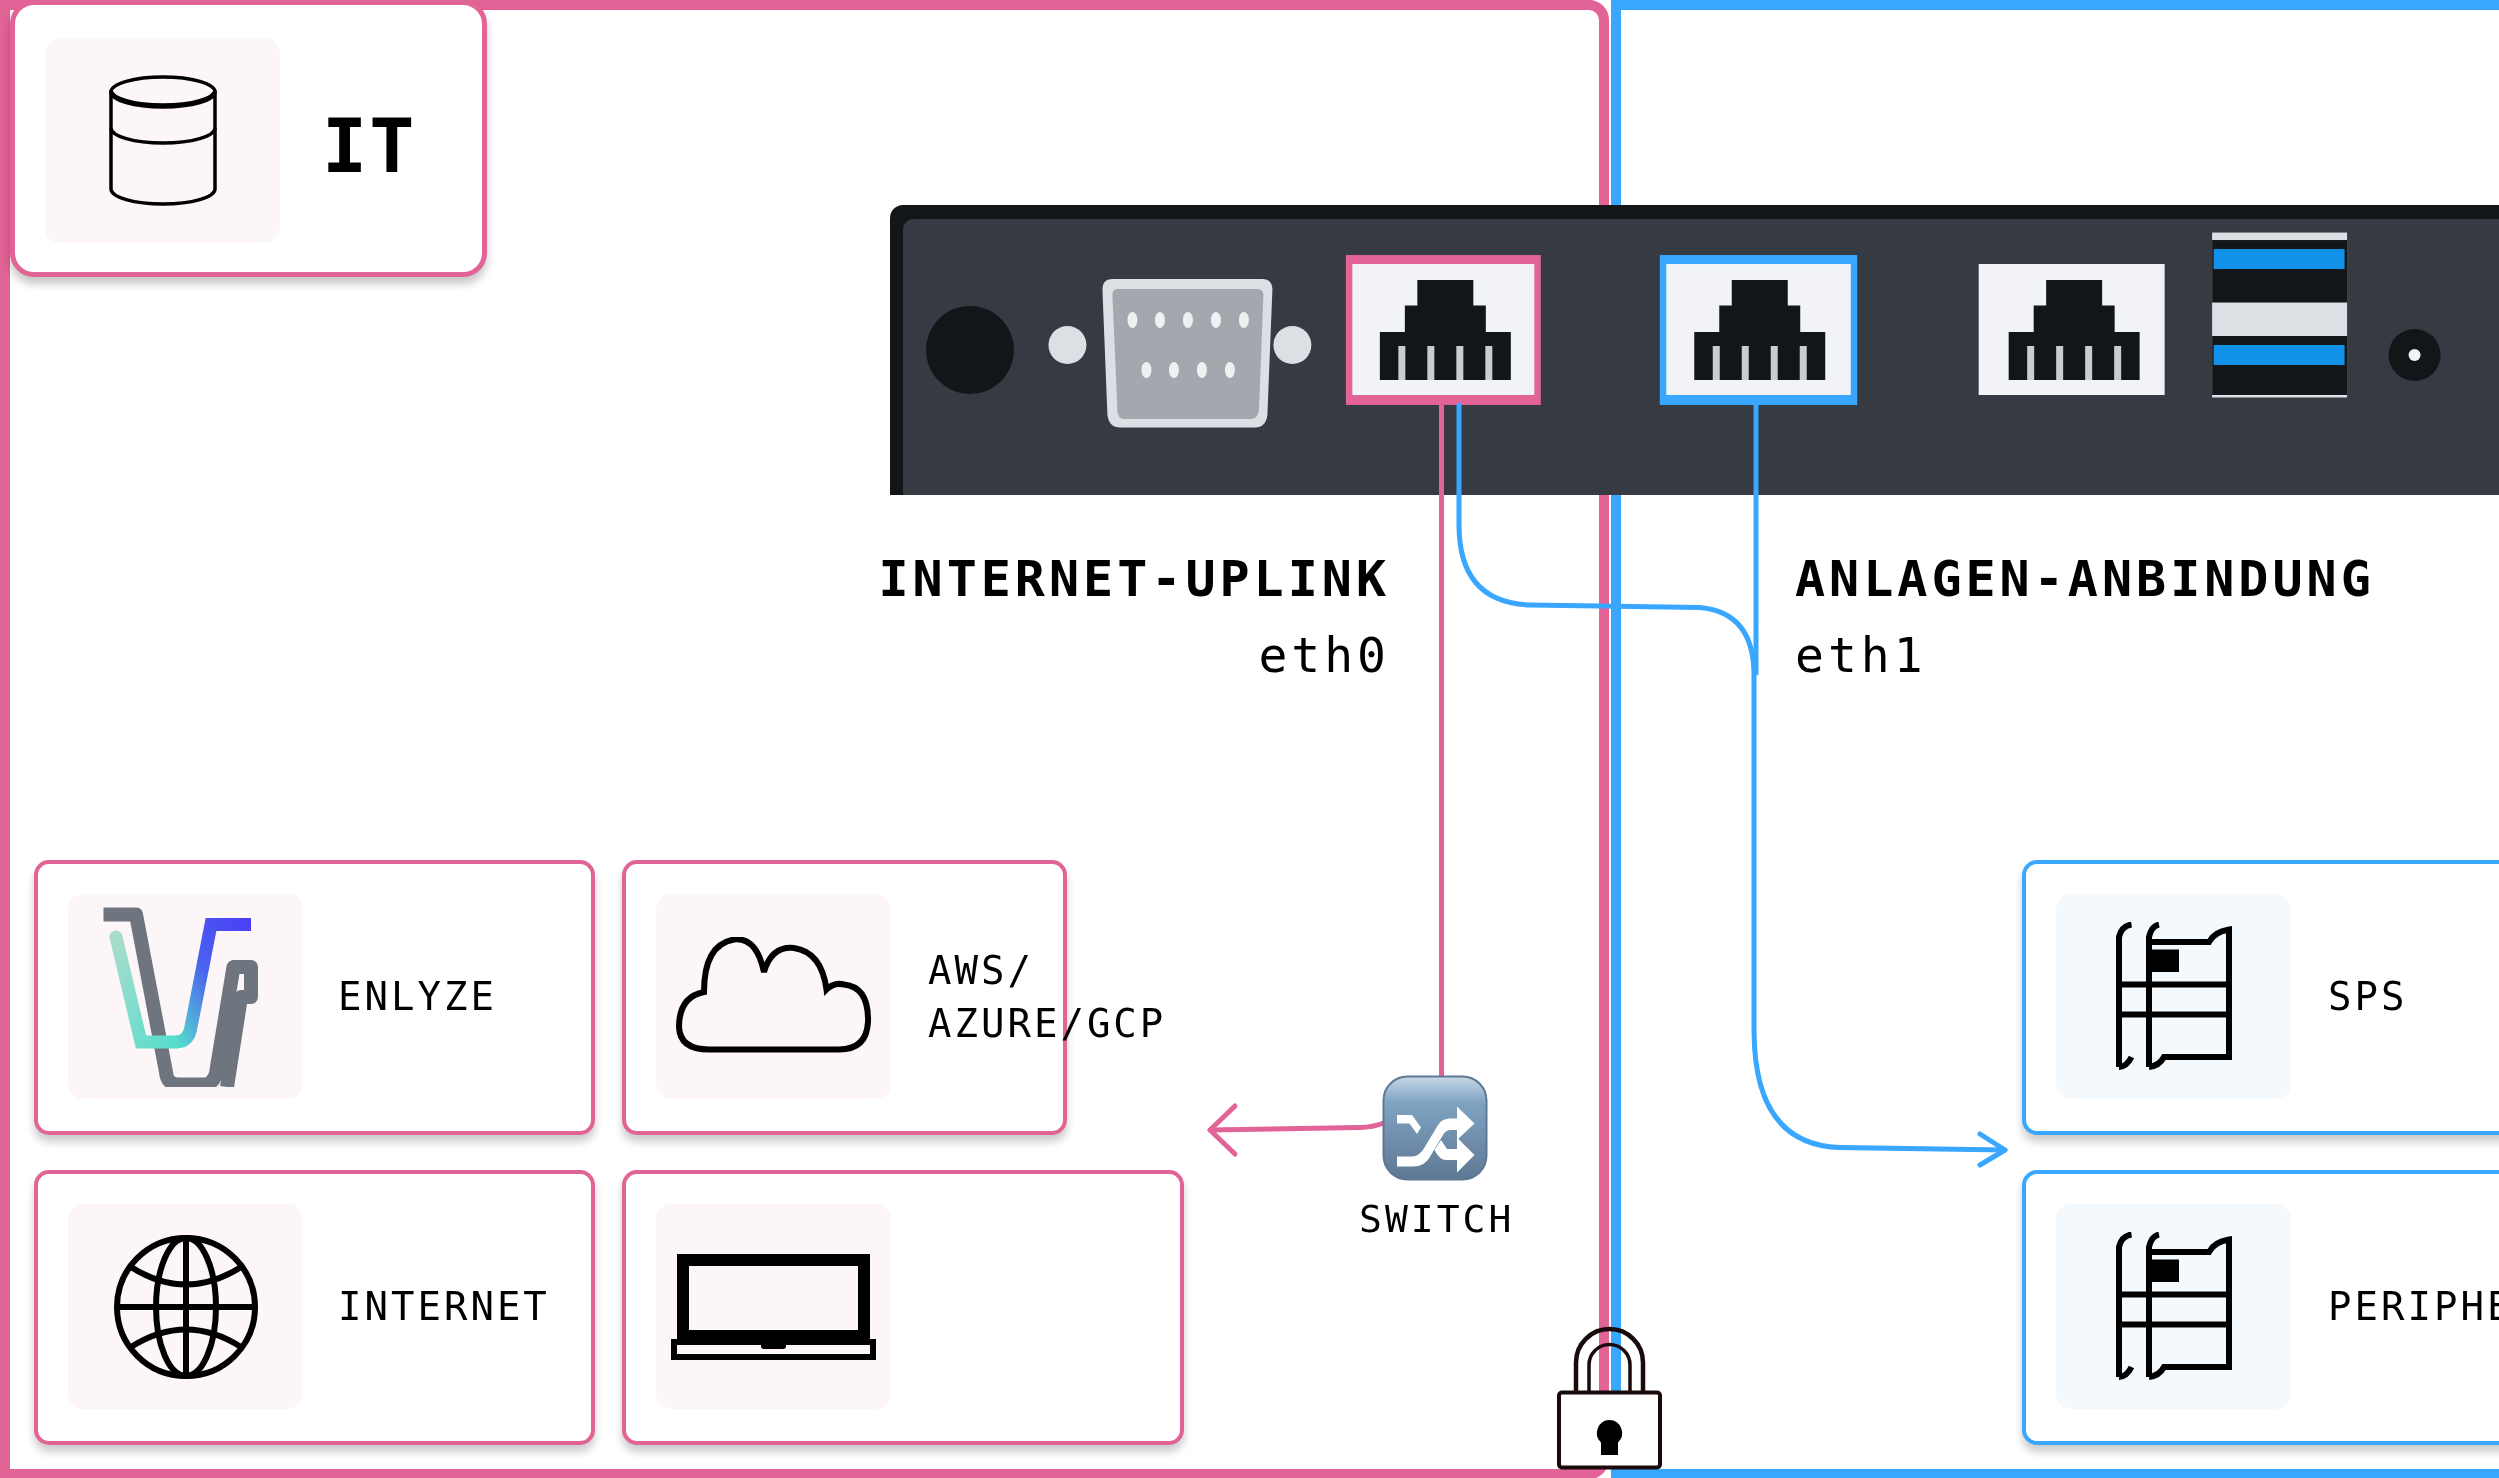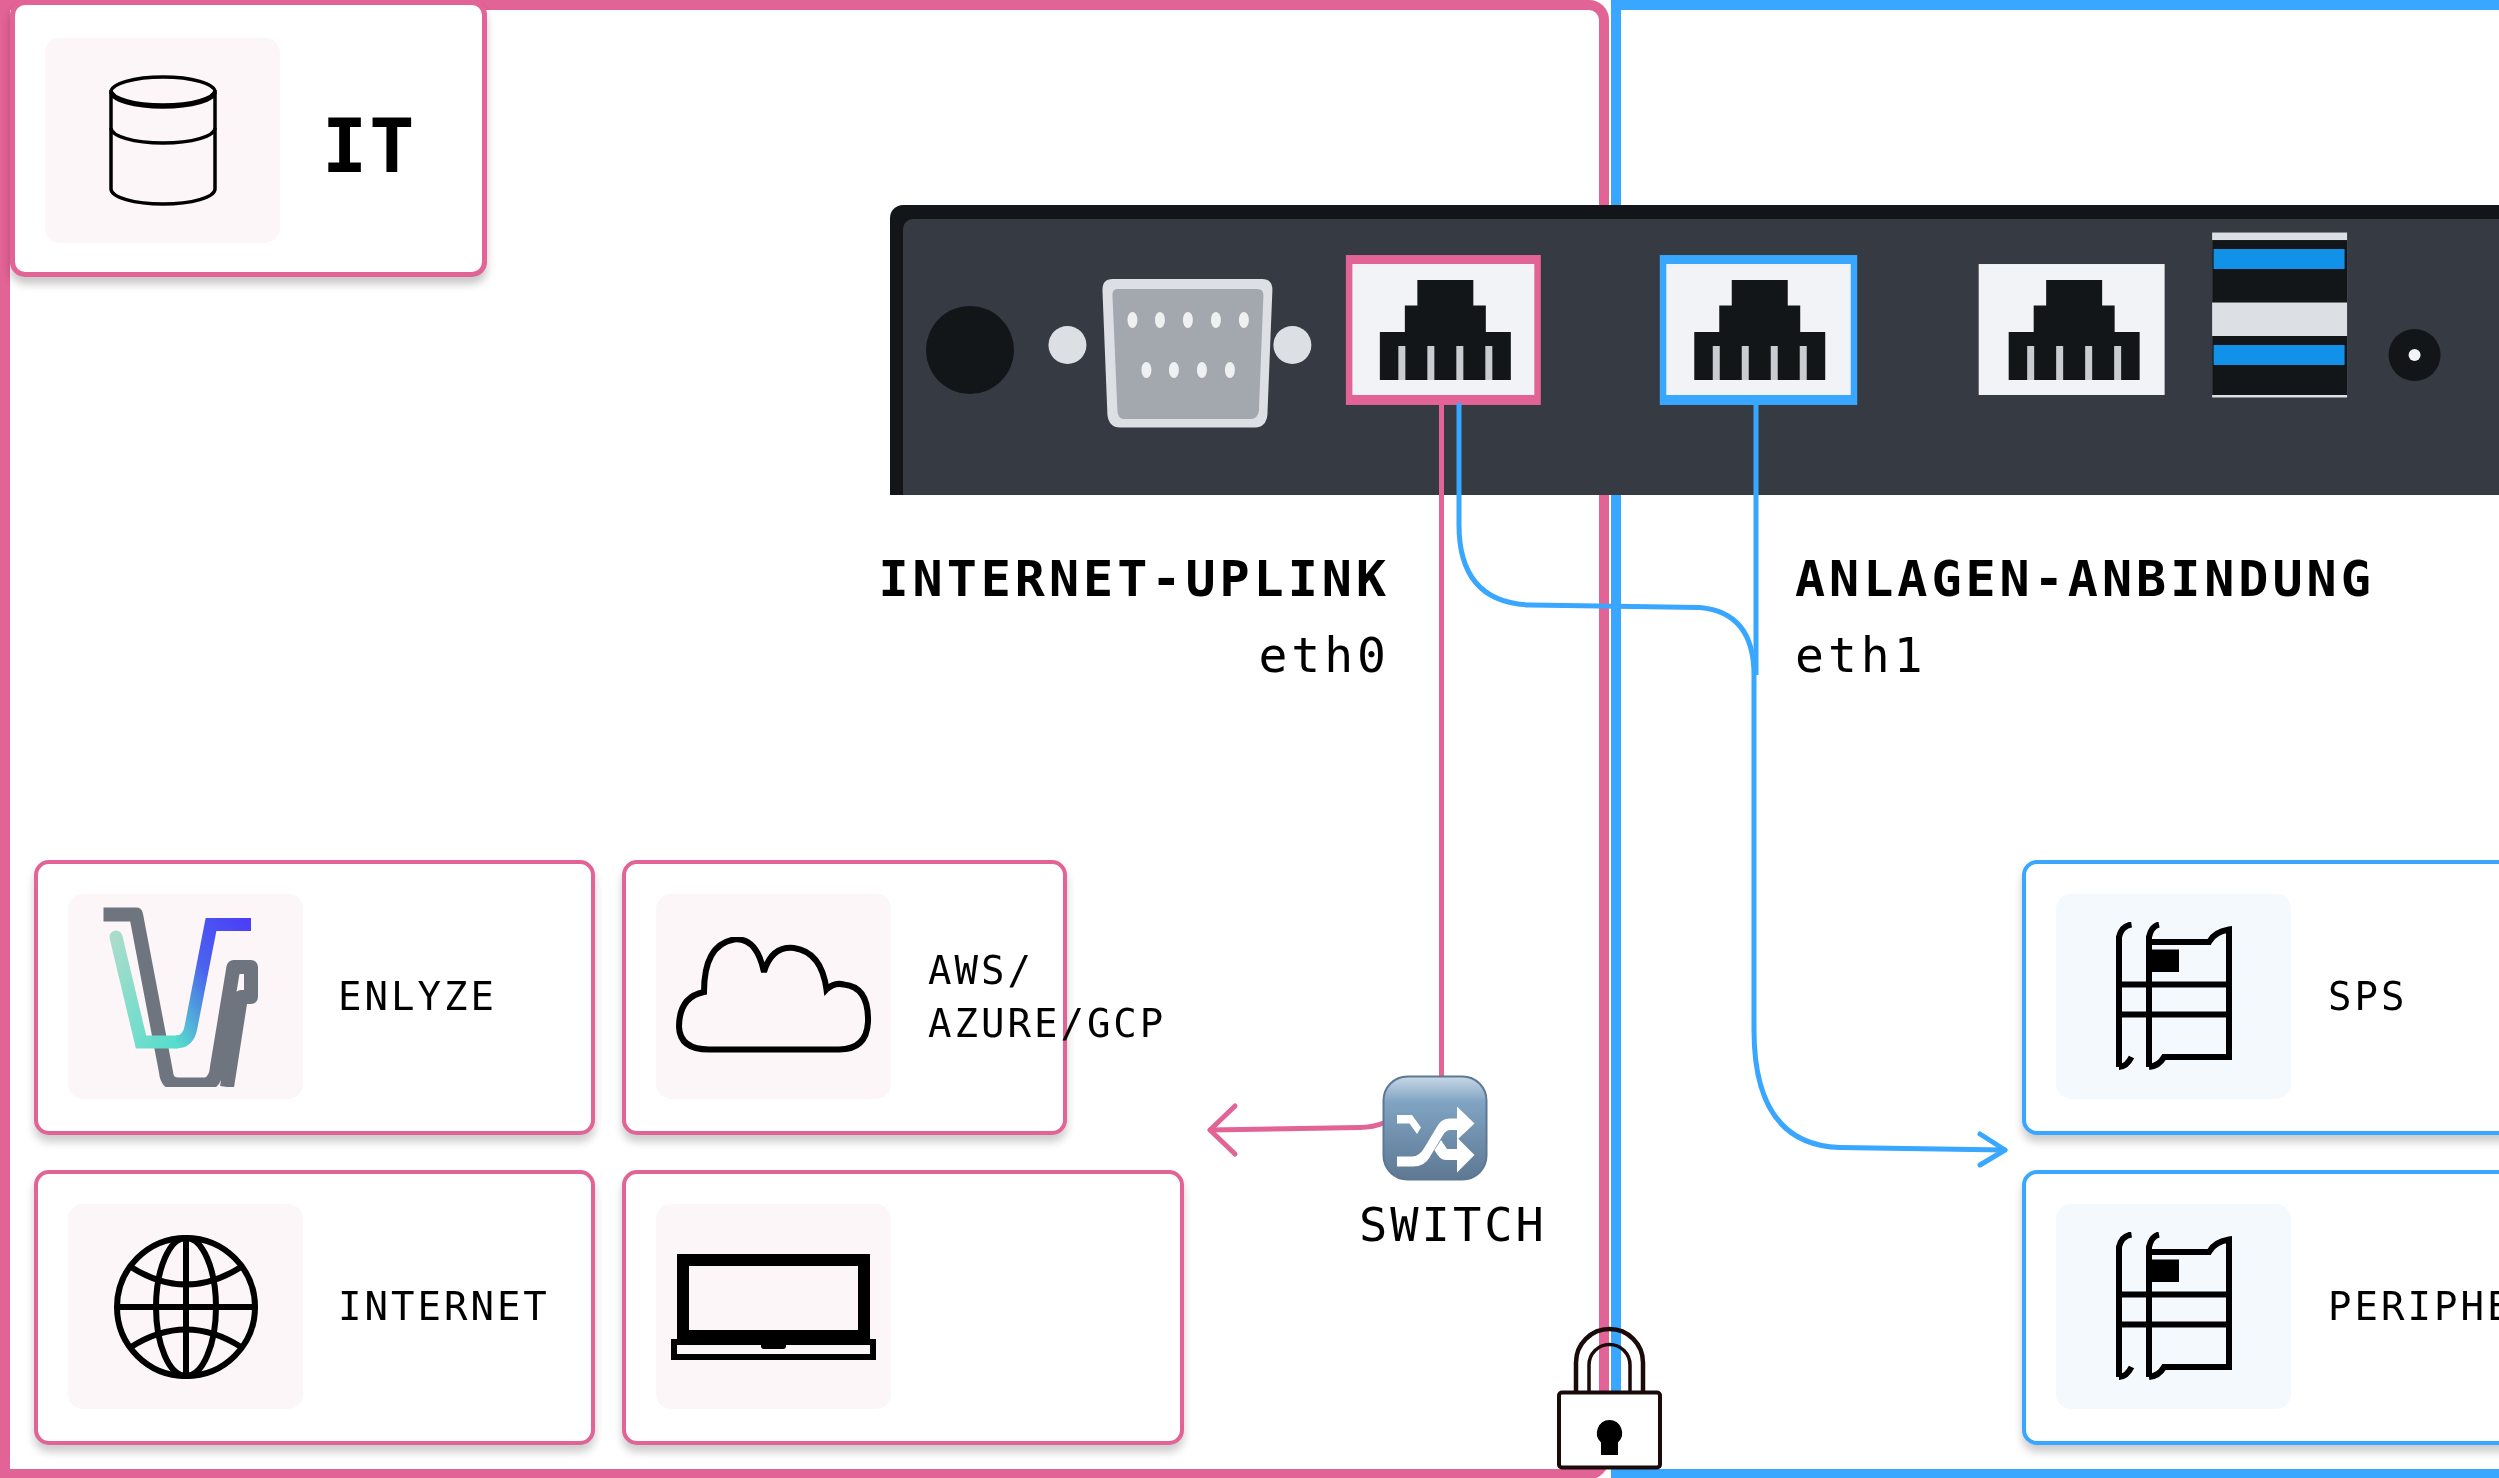--- a/index.html
+++ b/index.html
@@ -2,39 +2,39 @@
 <html style="font-size:8px"><head>
 <meta charset="utf-8">
 <style>
   html, body { margin:0; padding:0; background:#ffffff; }
   body { width:3210px; height:1479px; position:relative; overflow:hidden;
          font-family:"DejaVu Sans Mono","Liberation Mono",monospace; color:#000; }
   .abs { position:absolute; }
   .frame { position:absolute; box-sizing:border-box; background:#fff; }
   .frame-it { left:0; top:0; width:1609px; height:1479px; border:10px solid #E26395; border-radius:0 20px 20px 0; }
   .frame-ot { left:1611px; top:0; width:1599px; height:1479px; border:10px solid #39A7FF; }
-  .label-card { position:absolute; box-sizing:border-box; background:#fff; border-radius:15px;
+  .label-card { position:absolute; box-sizing:border-box; background:#fff; border-radius:24px;
                 box-shadow:0 7px 8px rgba(0,0,0,0.22); display:flex; align-items:center; }
   .label-card.it { left:10px; top:0; width:477px; height:277px; border:5px solid #E26395; }
   .icon-tile { position:absolute; border-radius:15px; display:flex; align-items:center; justify-content:center; }
   .tile-it { background:#FCF6F8; }
   .tile-ot { background:#F4F9FE; }
   .big-label { position:absolute; font-family:"DejaVu Sans Mono",monospace; font-weight:bold; font-size:75px; letter-spacing:2px; }
   .node-card { position:absolute; box-sizing:border-box; background:#fff; border-radius:15px;
                box-shadow:0 7px 8px rgba(0,0,0,0.20); }
   .node-card.it { border:4px solid #E26395; }
   .node-card.ot { border:4px solid #39A7FF; }
   .node-card .icon-tile { left:30px; top:30px; width:235px; height:205px; }
   .node-label { position:absolute; left:300px; top:0; height:100%; display:flex; align-items:center;
                 font-size:39px; letter-spacing:3px; line-height:1.35; white-space:pre-line; }
   .device { position:absolute; left:890px; top:205px; width:1732px; height:290px; background:#131619; border-radius:13px 13px 0 0; }
   .device-inner { position:absolute; left:12.5px; top:14px; right:12.5px; bottom:0; background:#353A43; border-radius:10px 10px 0 0; }
   .port-label-main { position:absolute; font-weight:bold; font-size:50px; letter-spacing:4px; }
   .port-label-sub { position:absolute; font-size:48px; letter-spacing:4px; }
-  .switch-label { position:absolute; font-size:47px; letter-spacing:3px; }
+  .switch-label { position:absolute; font-size:38px; letter-spacing:3px; }
   svg.overlay { position:absolute; left:0; top:0; width:3210px; height:1479px; pointer-events:none; }
 </style>
 </head>
 <body>
 
 <div class="frame frame-it"></div>
 <div class="frame frame-ot"></div>
 
 <div class="label-card it">
   <div class="icon-tile tile-it" style="left:30px;top:32.5px;width:235px;height:205px;">

